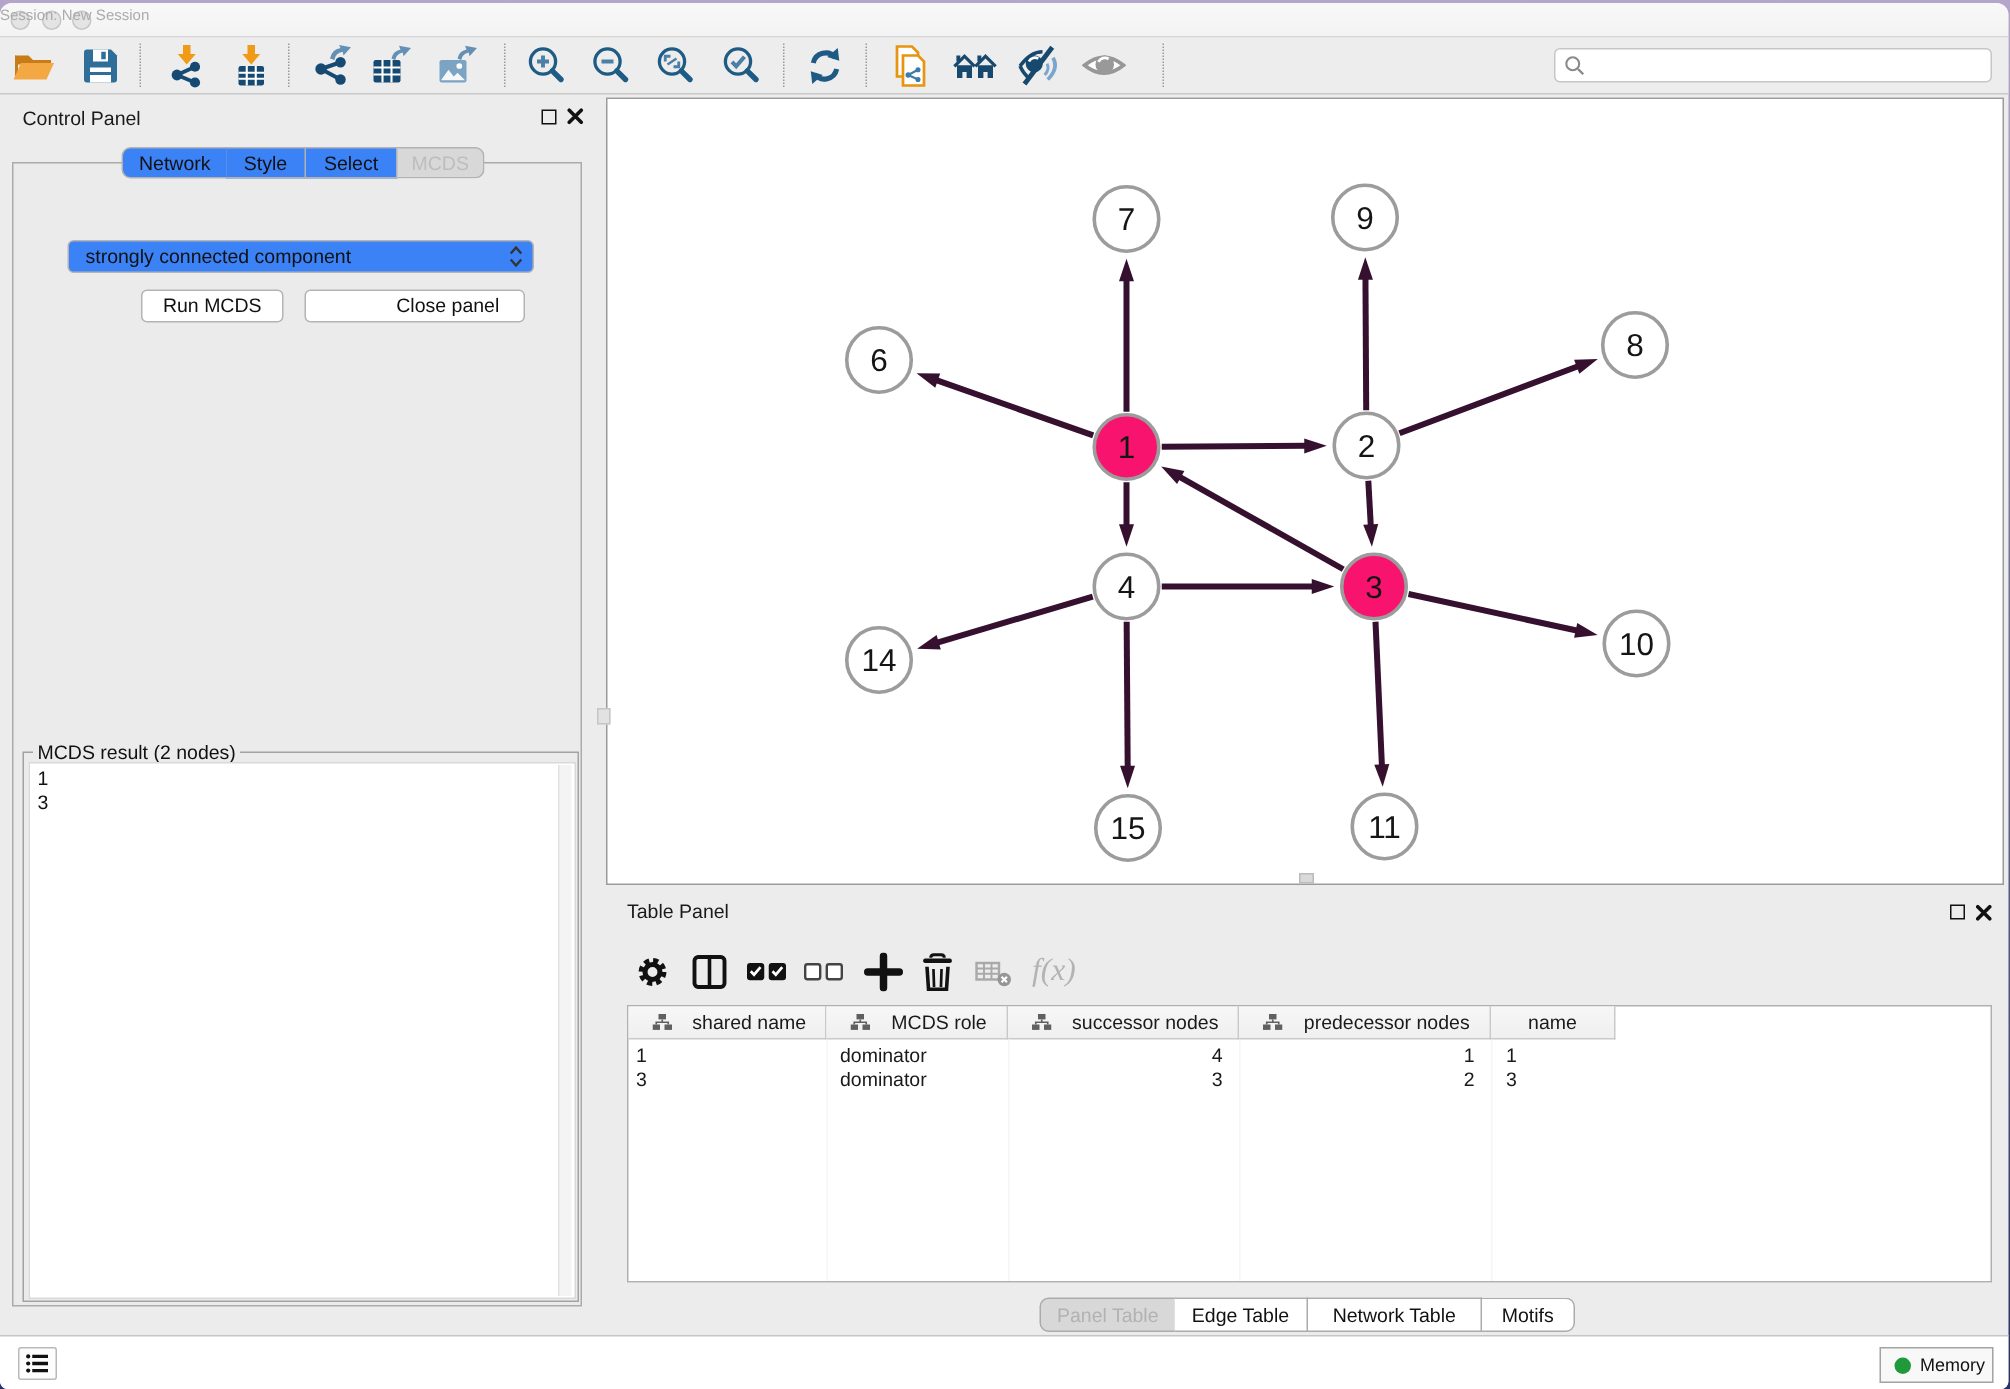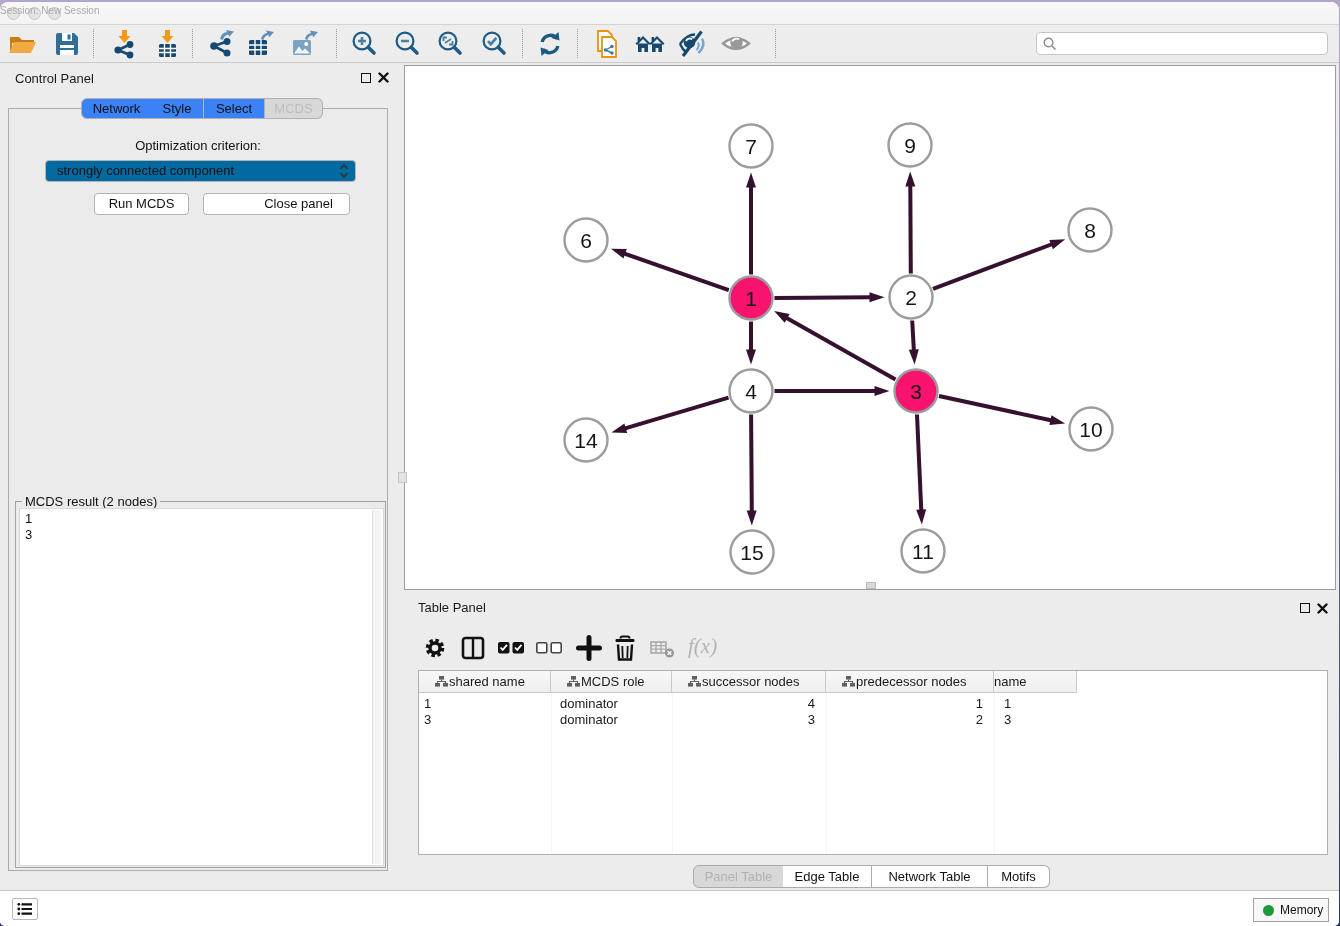--- a/index.html
+++ b/index.html
@@ -31,21 +31,21 @@
 
 #netframe{left:404px;top:63px;width:930px;height:523px;background:#fff;border:1px solid #9b9b9b;}
 #nettitle{position:absolute;left:0;top:0;width:100%;height:22px;
  background:linear-gradient(#f6f6f6,#d6d6d6);border-bottom:1px solid #a0a0a0;}
 .mac{position:absolute;top:5px;width:12px;height:12px;border-radius:50%;}
 
 #tp-title{left:418px;top:598px;font-size:13px;color:#1a1a1a;}
 #tablebox{left:418px;top:668px;width:908px;height:183px;background:#fff;border:1px solid #b0b0b0;}
 .th{position:absolute;top:0;height:21px;background:linear-gradient(#f7f7f7,#efefef);
  border-right:1px solid #c9c9c9;border-bottom:1px solid #c9c9c9;}
-.hlabel{position:absolute;top:3px;font-size:13px;color:#1a1a1a;}
+.hlabel{position:absolute;top:3px;font-size:13px;color:#1a1a1a;text-align:center;}
 .hicon{position:absolute;top:5px;width:13px;height:11px;}
 .colline{position:absolute;top:22px;bottom:0;width:1px;background:#f6f6f6;}
 .td{position:absolute;font-size:13px;color:#1a1a1a;height:16px;line-height:16px;}
 
 .btab{position:absolute;top:863px;height:21px;border:1px solid #ababab;background:#fff;
  font-size:13px;color:#111;text-align:center;line-height:21px;}
 #statusbar{left:0;top:888px;width:1339px;height:36px;background:#ffffff;border-top:1px solid #c6c6c6;}
 </style>
 </head>
 <body>
@@ -182,22 +182,21 @@
     <div style="position:absolute;left:361px;top:11px;width:8px;height:8px;border:1.5px solid #111;"></div>
     <svg style="position:absolute;left:378px;top:10px;" width="11" height="11">
       <path d="M1.5,1.5 L9.5,9.5 M9.5,1.5 L1.5,9.5" stroke="#111" stroke-width="2.4" stroke-linecap="round"></path>
     </svg>
   </div>
   <div class="abs" id="cp-body">
     <div class="seg" style="left:72px;width:69px;border-radius:6px 0 0 6px;">Network</div>
     <div class="seg" style="left:142px;width:52px;border-left:none;">Style</div>
     <div class="seg" style="left:195px;width:60px;border-left:none;">Select</div>
     <div class="seg" style="left:256px;width:57px;border-left:none;border-radius:0 6px 6px 0;background:#d8d8d8;color:#bdbdbd;">MCDS</div>
-    <div style="position:absolute;left:0;top:29px;width:378px;text-align:center;font-size:13px;color:#111;">Optimization criterion:</div>
-    <div style="position:absolute;left:36px;top:51px;width:309px;height:20px;background:#0369a1;border:1px solid #b4b4b4;border-radius:4px;">
+    <div style="position:absolute;left:36px;top:51px;width:309px;height:20px;background:#3b82f6;border:1px solid #b4b4b4;border-radius:4px;">
       <div style="position:absolute;left:11px;top:2px;font-size:13px;color:#111;">strongly connected component</div>
       <svg style="position:absolute;right:5px;top:2px;" width="12" height="16">
         <path d="M2.5,6 L6,2 L9.5,6" fill="none" stroke="#333" stroke-width="1.6"></path>
         <path d="M2.5,10 L6,14 L9.5,10" fill="none" stroke="#333" stroke-width="1.6"></path>
       </svg>
     </div>
     <div style="position:absolute;left:85px;top:84px;width:93px;height:20px;background:#fff;border:1px solid #b4b4b4;border-radius:4px;font-size:13px;color:#111;text-align:center;line-height:20px;">Run MCDS</div>
     <div style="position:absolute;left:194px;top:84px;width:101px;height:20px;background:#fff;border:1px solid #b4b4b4;border-radius:4px;font-size:13px;color:#111;text-align:center;line-height:20px;padding-left:44px;">Close panel</div>
     <div style="position:absolute;left:6px;top:392px;width:369px;height:365px;border:1px solid #a2a2a2;">
       <div style="position:absolute;left:6px;top:-8px;background:#ebebeb;padding:0 3px;font-size:13px;color:#111;">MCDS result (2 nodes)</div>

